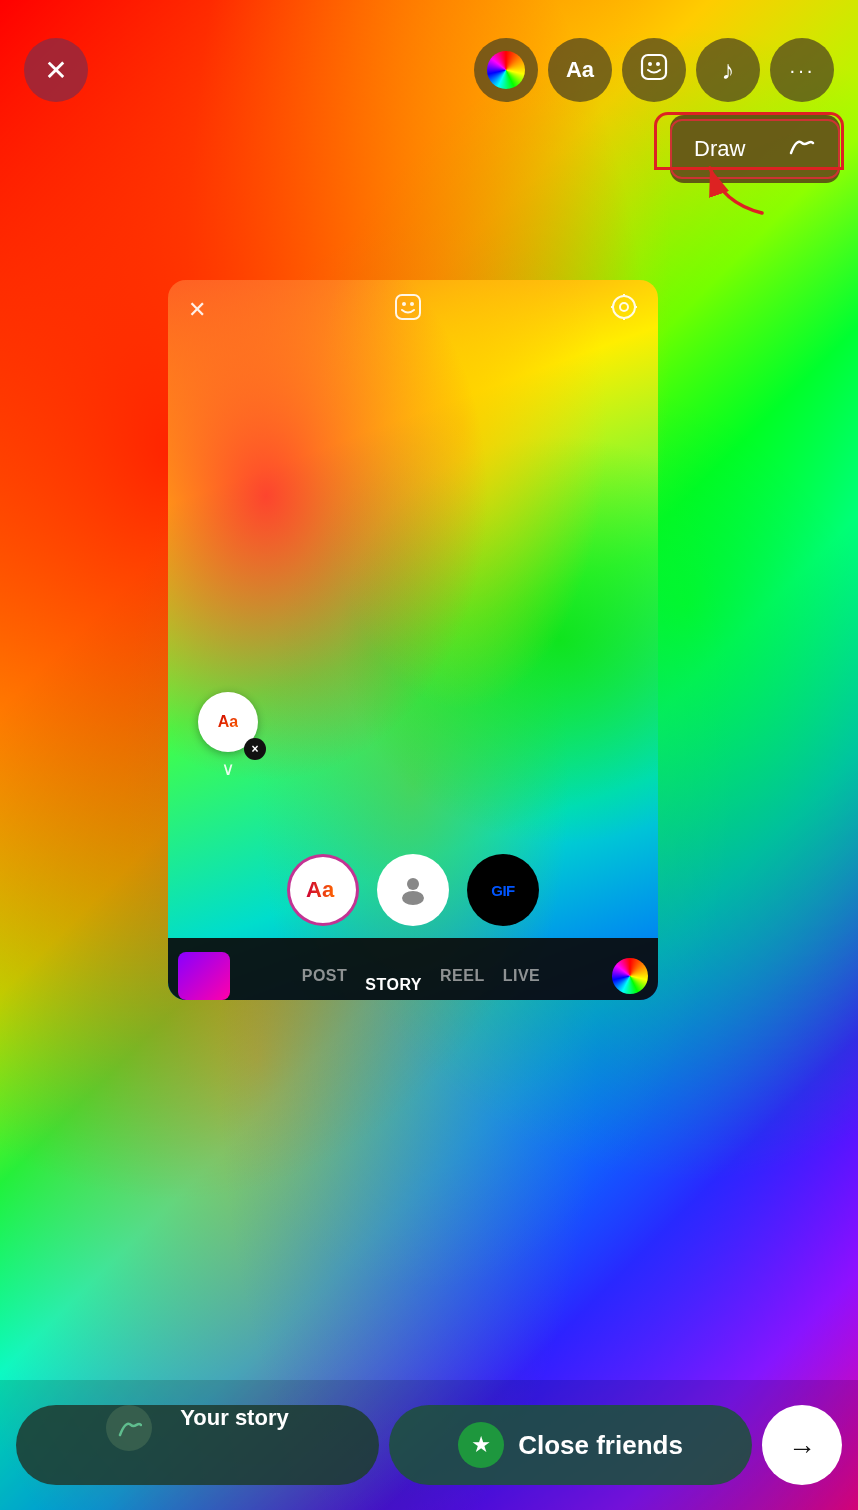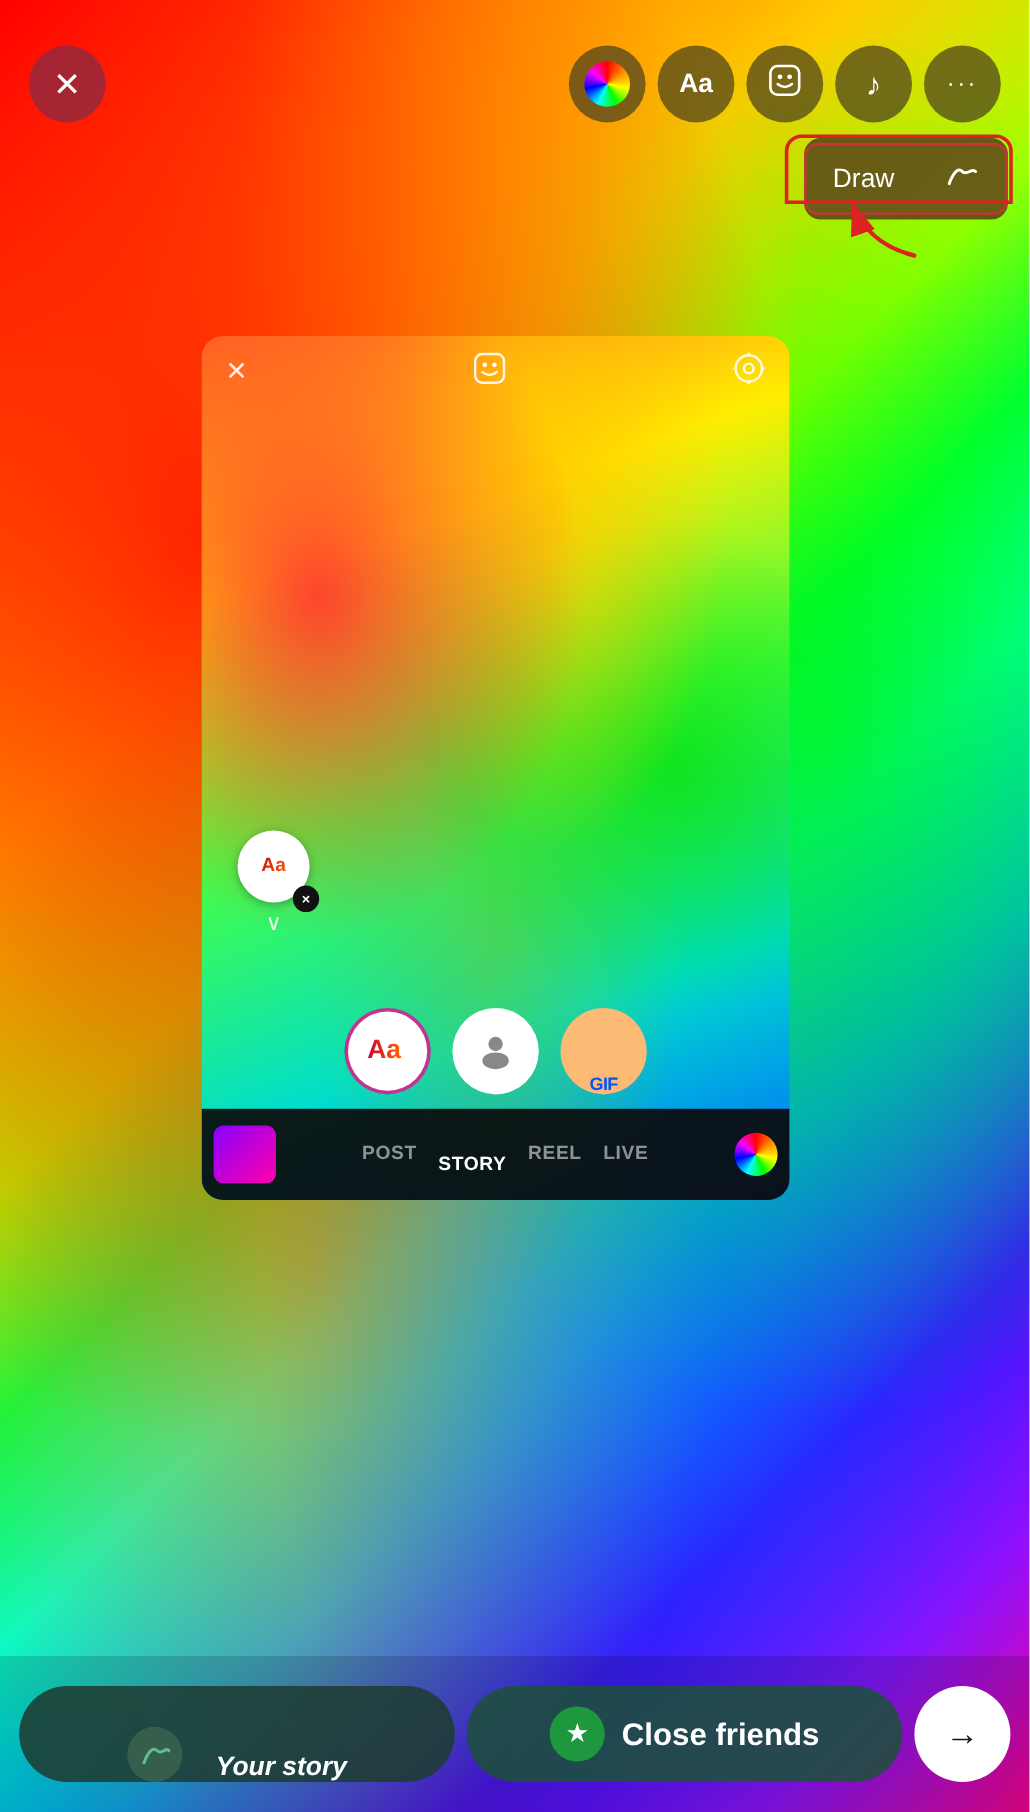--- a/index.html
+++ b/index.html
@@ -278,32 +278,31 @@
       color: transparent;
       font-size: 20px;
       font-weight: 800;
     }
 
     .action-circle.avatar-btn {
       background: white;
     }
 
     .action-circle.gif-btn {
-      background: #fdba74;
+      background: #000000;
       font-size: 13px;
       font-weight: 900;
       color: #0055ff;
       letter-spacing: -0.5px;
-      align-items: flex-end;
     }
 
     
     .tab-bar {
       background: rgba(10, 10, 10, 0.92);
-      padding: 14px 10px 14px;
+      padding: 14px 10px 0;
       display: flex;
       align-items: center;
       gap: 6px;
     }
 
     .tab-thumbnail {
       width: 52px;
       height: 48px;
       border-radius: 8px;
       background: linear-gradient(135deg, #8800ff, #ff00aa);
@@ -354,25 +353,24 @@
       z-index: 10;
       background: rgba(0,0,0,0.15);
     }
 
     .your-story-btn {
       flex: 1;
       height: 80px;
       background: rgba(30, 60, 50, 0.88);
       border-radius: 50px;
       display: flex;
-      align-items: flex-end;
+      align-items: flex-start;
       justify-content: center;
       gap: 28px;
       cursor: pointer;
-      font-style: italic;
     }
 
     .your-story-icon {
       width: 46px;
       height: 46px;
       border-radius: 50%;
       background: rgba(60, 100, 80, 0.8);
       display: flex;
       align-items: center;
       justify-content: center;

